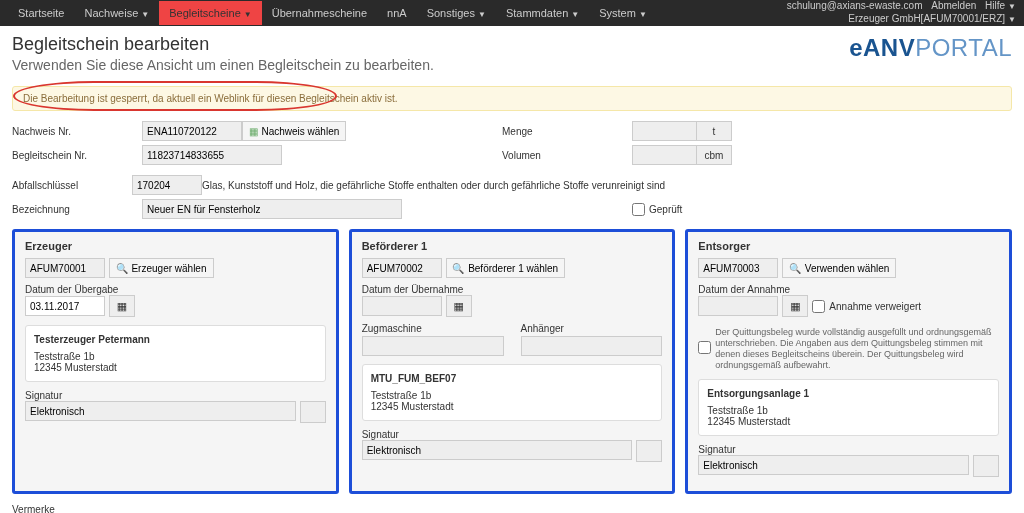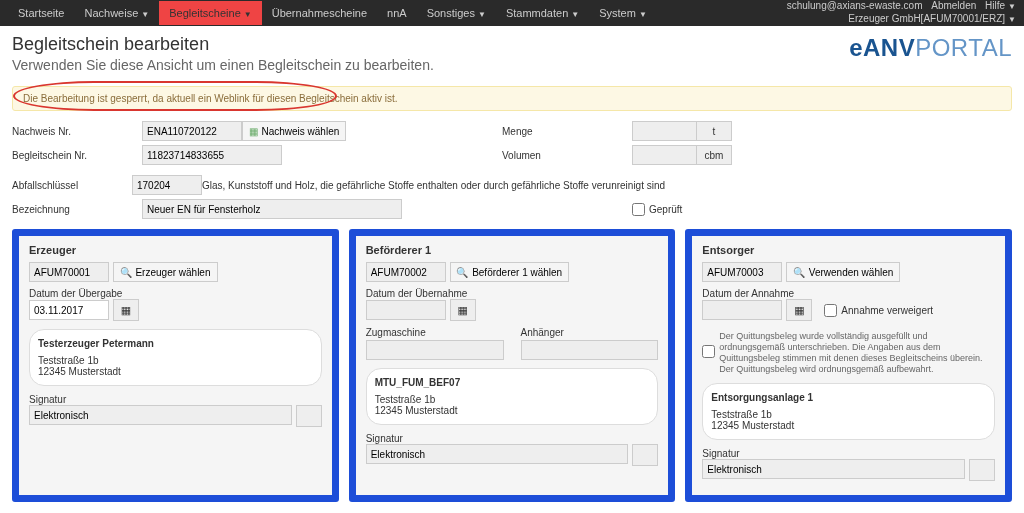--- a/index.html
+++ b/index.html
@@ -27,31 +27,31 @@
 .group-btn{display:flex}
 .group-btn .inp{flex:0 0 100px}
 .btn{height:20px;background:#f5f5f5;border:1px solid #ccc;font-size:10px;padding:0 6px;cursor:pointer;display:inline-flex;align-items:center;gap:3px}
 .btn .ico{font-size:10px}
 .unit{display:flex}
 .unit .inp{flex:1}
 .unit .u{width:34px;background:#eee;border:1px solid #ccc;border-left:0;font-size:10px;display:flex;align-items:center;justify-content:center}
 .waste-row{display:grid;grid-template-columns:120px 70px 1fr;align-items:center;max-width:720px;margin-bottom:4px}
 .waste-desc{font-size:10px;color:#333}
 .panels{display:flex;gap:10px;margin-top:6px}
-.panel{flex:1;background:#f5f5f5;border:7px solid #1d4ed8;border-radius:3px;padding:8px 10px}
+.panel{flex:1;background:#f5f5f5;border:3px solid #1d4ed8;border-radius:3px;padding:8px 10px}
 .panel-title{font-size:11px;font-weight:bold;margin:0 0 6px 0}
 .panel-row{display:flex;gap:4px;margin-bottom:6px}
 .panel-row .inp{flex:0 0 80px}
 .date-row{display:flex;align-items:center;gap:4px;margin-bottom:6px}
 .date-row .inp{flex:0 0 80px}
 .cal{width:24px;height:20px;background:#eee;border:1px solid #ccc;display:flex;align-items:center;justify-content:center}
 .two-col{display:flex;gap:17px}
 .two-col>div{flex:1}
 .two-col .sub-lbl{font-size:10px;margin-bottom:2px}
-.addr-box{background:#fff;border:1px solid #ddd;border-radius:15px;padding:8px;margin:8px 0;font-size:10px}
+.addr-box{background:#fff;border:1px solid #ddd;border-radius:3px;padding:8px;margin:8px 0;font-size:10px}
 .addr-box .name{font-weight:bold;margin-bottom:6px}
 .sig-row .inp{flex:1}
 .sig-row .btn-sm{width:24px;height:20px;background:#eee;border:1px solid #ccc}
 .chk{display:flex;align-items:center;gap:4px;font-size:10px}
 .chk input{margin:0}
 .chk-text{font-size:9px;color:#666;margin-top:4px;line-height:11px}
 .remarks{margin-top:10px}
 .remarks textarea{width:100%;height:50px;background:#eee;border:1px solid #ccc;resize:none;box-sizing:border-box}
 .icon-search{color:#c9a94a}
 .icon-doc{color:#6a6}
@@ -200,21 +200,21 @@
         <input class="inp" value="AFUM70003" style="">
         <button class="btn">
             <span class="ico icon-search">🔍</span>
             <span>Verwenden wählen</span>
           </button>
       </div>
       <div class="lbl">Datum der Annahme</div>
       <div class="date-row">
         <input class="inp" style="">
         <div class="cal">▦</div>
-        <div class="chk" style="margin-left:8px">
+        <div class="chk" style="">
             <input type="checkbox" style="">
             <span>Annahme verweigert</span>
           </div>
       </div>
       <div class="chk">
           <input type="checkbox" style="">
           <span class="chk-text">Der Quittungsbeleg wurde vollständig ausgefüllt und ordnungsgemäß unterschrieben. Die Angaben aus dem Quittungsbeleg stimmen mit denen dieses Begleitscheins überein. Der Quittungsbeleg wird ordnungsgemäß aufbewahrt.</span>
         </div>
       <div class="addr-box">
         <div class="name">Entsorgungsanlage 1</div>

